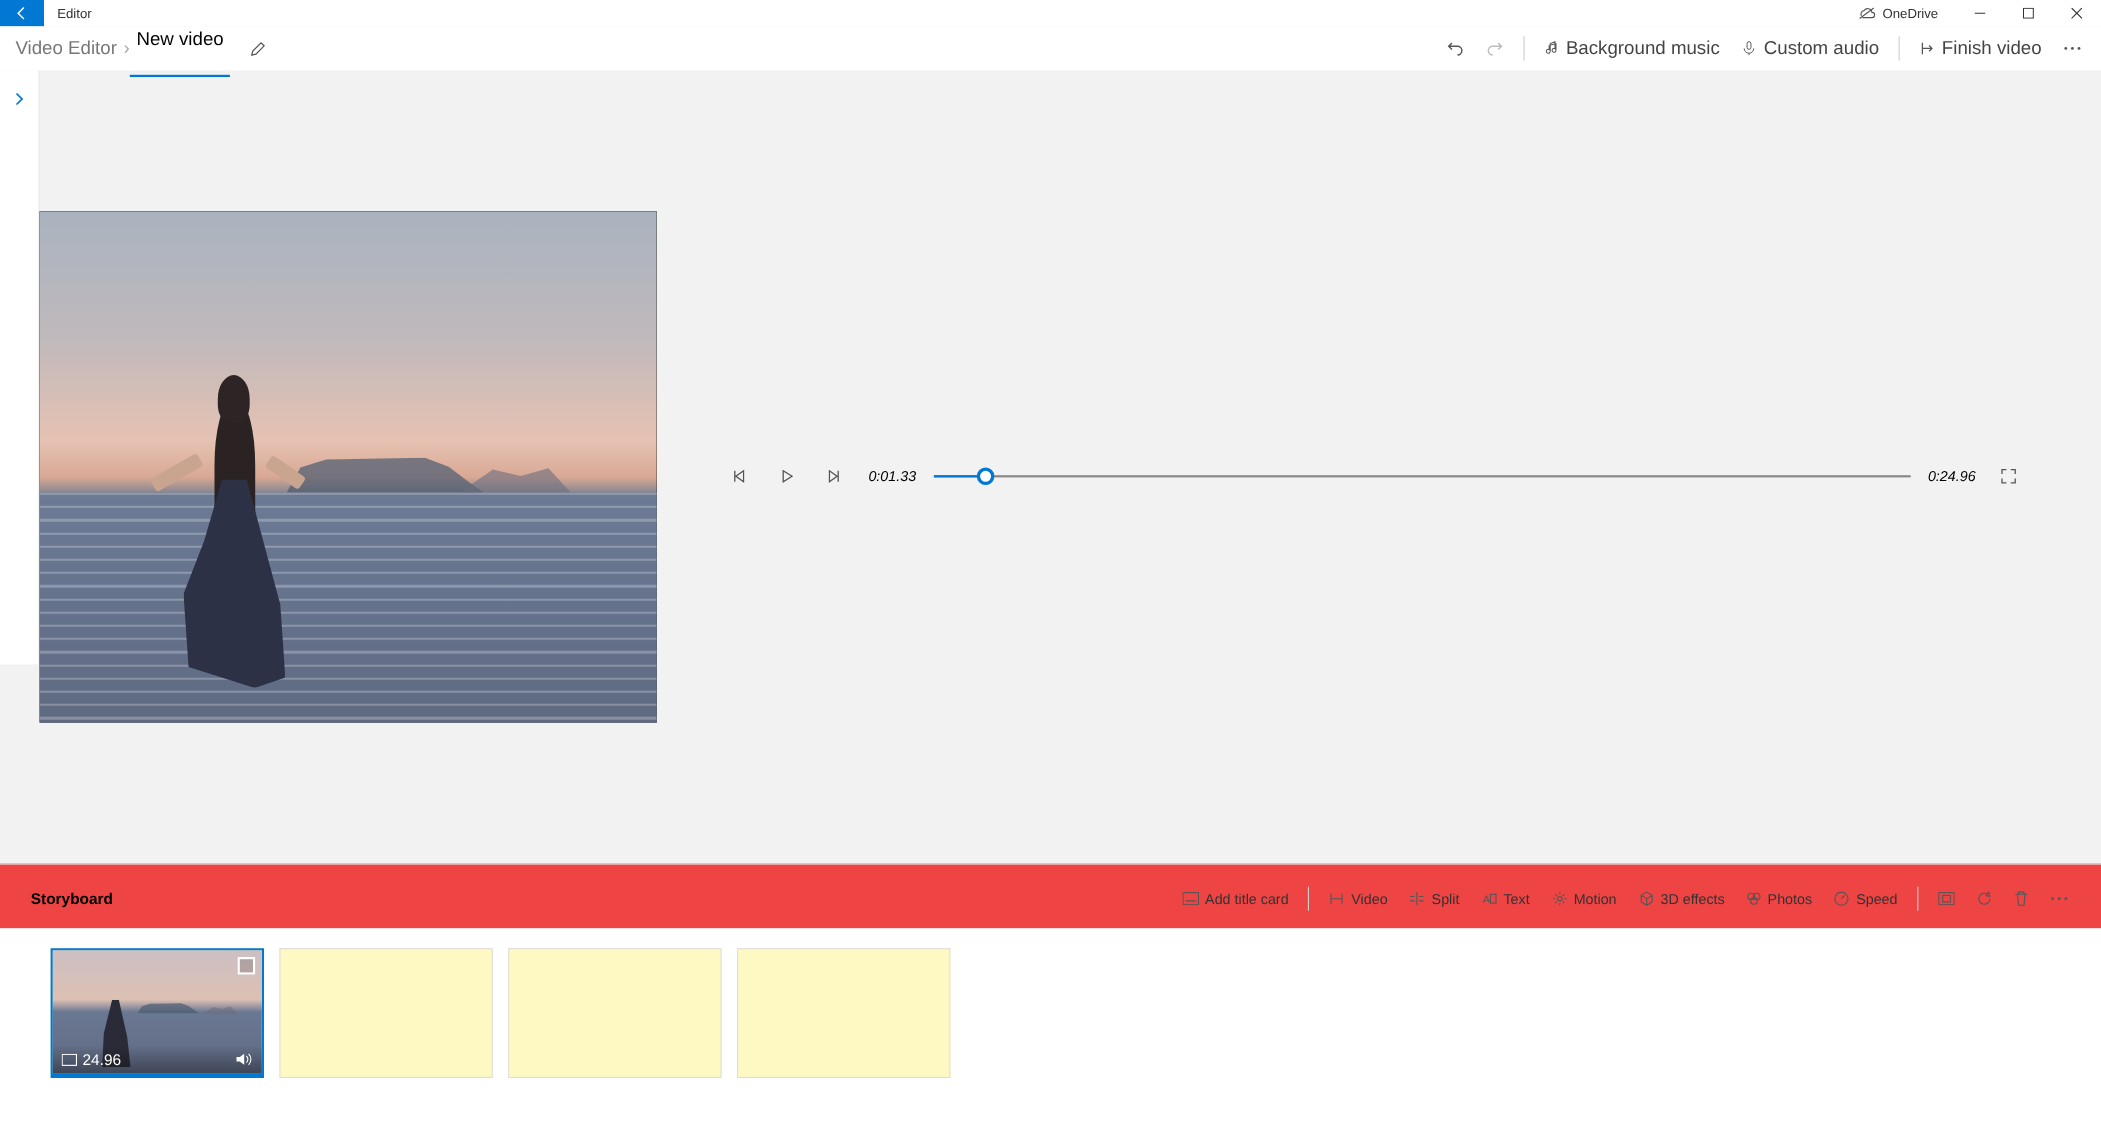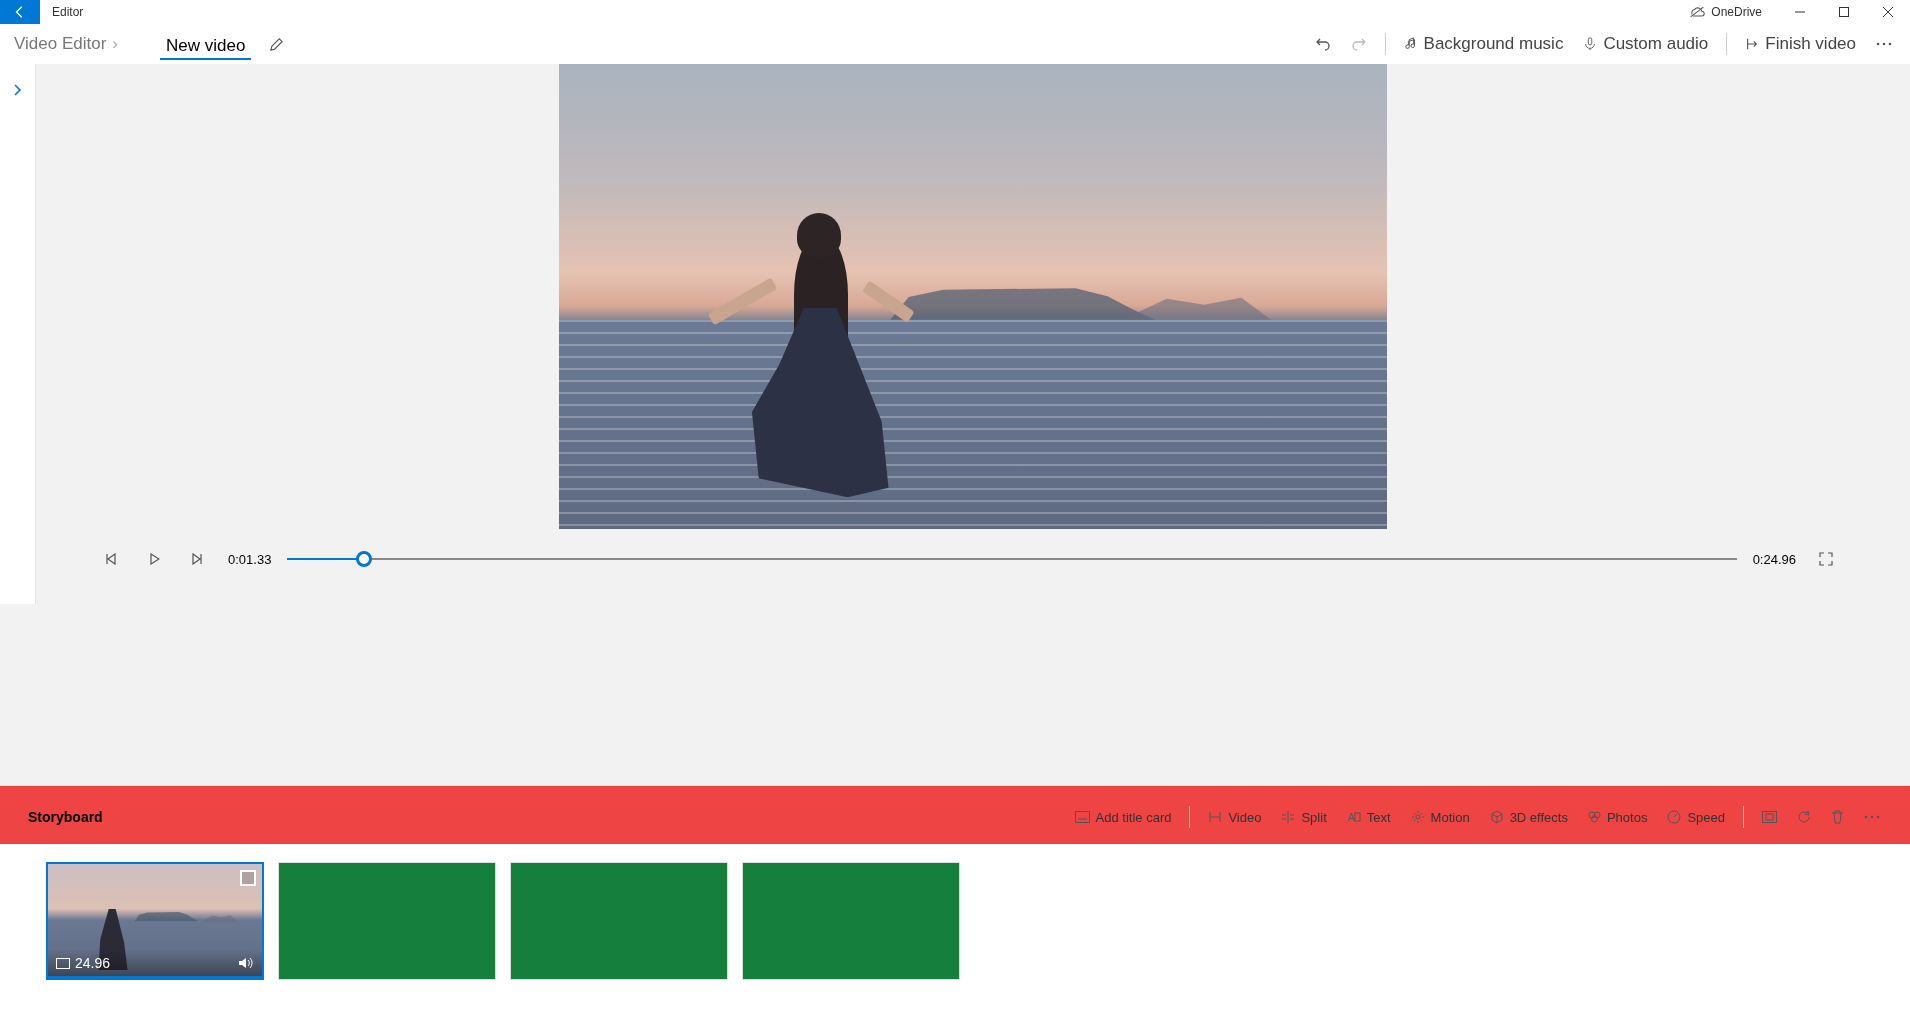--- a/index.html
+++ b/index.html
@@ -5,30 +5,30 @@
 * { margin: 0; padding: 0; box-sizing: border-box; font-family: "Segoe UI", sans-serif; }
 body { background: #f2f2f2; height: 1020px; width: 1910px; overflow: hidden; display: flex; flex-direction: column; }
 .titlebar { height: 24px; background: #fff; display: flex; align-items: center; font-size: 12px; }
 .back-btn { width: 40px; height: 24px; background: #0078d4; display: flex; align-items: center; justify-content: center; }
 .tb-title { margin-left: 12px; color: #333; }
 .tb-spacer { flex: 1; }
 .tb-cloud { display: flex; align-items: center; gap: 6px; margin-right: 16px; color: #333; }
 .wbtn { width: 44px; height: 24px; display: flex; align-items: center; justify-content: center; }
 .toolbar { height: 40px; background: #fff; display: flex; align-items: center; padding: 0 8px; font-size: 17px; color: #444; }
 .crumb { color: #777; padding: 0 6px; }
-.crumb.active { color: #000; border-bottom: 2px solid #0078d4; padding-bottom: 2px; margin-top: 8px; margin-left: 42px; }
+.crumb.active { color: #000; border-bottom: 2px solid #0078d4; padding-bottom: 22px; margin-top: 8px; }
 .chev { color: #aaa; }
 .edit-ic { margin-left: 18px; }
 .tool-spacer { flex: 1; }
 .tbtn { display: flex; align-items: center; gap: 6px; padding: 0 10px; height: 36px; cursor: pointer; }
 .tbtn.disabled { color: #bbb; }
 .sep { width: 1px; height: 22px; background: #ccc; margin: 0 8px; }
 .workspace { flex: 1; display: flex; position: relative; }
 .side-collapsed { width: 36px; background: #fff; border-right: 1px solid #e5e5e5; padding-top: 20px; display: flex; justify-content: center; height: 540px; }
-.preview-wrap { flex: 1; display: flex; flex-direction: column; align-items: center; }
+.preview-wrap { flex: 1; display: flex; flex-direction: row; align-items: center; font-style: italic; }
 .preview { margin-top: 0; width: 828px; height: 465px; background: #000; position: relative; overflow: hidden; }
 .sky { position: absolute; inset: 0; background: linear-gradient(to bottom, #a9b3bf 0%, #c0b9bc 25%, #e6c2b2 45%, #d9a895 52%, #6d7b90 56%, #7885a0 60%, #6b7893 75%, #6a7389 100%); }
 .mountain { position: absolute; top: 48%; left: 40%; width: 32%; height: 7%; background: #4a5b70; clip-path: polygon(0 100%, 7% 30%, 20% 8%, 70% 3%, 82% 28%, 92% 70%, 100% 100%); opacity: 0.7; }
 .mountain2 { position: absolute; top: 50%; left: 68%; width: 18%; height: 5%; background: #6b6e7e; clip-path: polygon(0 100%, 30% 10%, 55% 35%, 80% 5%, 100% 100%); opacity: 0.6; }
 .person { position: absolute; top: 32%; left: 20%; width: 22%; height: 68%; }
 .head { position: absolute; top: 0; left: 40%; width: 24%; height: 14%; background: #2d2425; border-radius: 50% 50% 40% 40%; }
 .hair { position: absolute; top: 8%; left: 38%; width: 30%; height: 45%; background: #2b2223; border-radius: 40% 40% 20% 30%; }
 .dress { position: absolute; top: 30%; left: 15%; width: 75%; height: 60%; background: #2d3145; clip-path: polygon(38% 0, 62% 0, 95% 60%, 100% 95%, 70% 100%, 5% 90%, 0 55%, 20% 30%); }
 .arm-l { position: absolute; top: 26%; left: -10%; width: 40%; height: 4%; background: #c9a590; transform: rotate(-30deg); border-radius: 3px; }
 .arm-r { position: absolute; top: 26%; right: -5%; width: 30%; height: 4%; background: #c9a590; transform: rotate(35deg); border-radius: 3px; }
@@ -37,21 +37,21 @@
 .pbtn { width: 28px; height: 28px; display: flex; align-items: center; justify-content: center; color: #555; }
 .time { font-size: 13px; color: #000; }
 .track { flex: 1; height: 2px; background: #888; position: relative; }
 .track-fill { position: absolute; left: 0; top: 0; height: 2px; background: #0078d4; width: 5.3%; }
 .thumb { position: absolute; top: -7px; left: 5.3%; width: 16px; height: 16px; border-radius: 50%; background: #fff; border: 3px solid #0078d4; margin-left: -8px; }
 .storyboard-bar { background: #ef4444; border-top: 1px solid #e5e5e5; padding: 14px 20px 10px 28px; display: flex; align-items: center; font-size: 13px; }
 .sb-title { font-weight: 600; font-size: 14px; }
 .sb-spacer { flex: 1; }
 .sb-btn { display: flex; align-items: center; gap: 6px; padding: 0 10px; height: 34px; color: #333; }
 .storyboard-area { background: #fff; padding: 18px 0 40px 46px; display: flex; gap: 14px; }
-.clip { width: 218px; height: 118px; background: #15803d; border: 1px solid #ddd; position: relative; }
+.clip { width: 194px; height: 118px; background: #fef9c3; border: 1px solid #ddd; position: relative; }
 .clip.selected { border: 2px solid #0078d4; border-bottom: 4px solid #0078d4; }
 .clip-thumb { position: absolute; inset: 0; background: linear-gradient(to bottom, #cdbfc3 0%, #dcc0b3 40%, #6b7893 50%, #5f6a82 100%); }
 .clip .mountain, .clip .mountain2 { transform: scale(0.85); }
 .clip .tiny-person { position: absolute; top: 40%; left: 22%; width: 16%; height: 55%; background: #2b2b38; clip-path: polygon(40% 0, 60% 0, 85% 55%, 95% 100%, 10% 100%, 15% 50%); }
 .clip-check { position: absolute; top: 6px; right: 6px; width: 16px; height: 16px; border: 2px solid #fff; background: rgba(0,0,0,0.15); }
 .clip-footer { position: absolute; bottom: 0; left: 0; right: 0; height: 26px; background: linear-gradient(transparent, rgba(0,0,0,0.35)); display: flex; align-items: center; justify-content: space-between; padding: 0 8px; color: #fff; font-size: 14px; }
 .clip-dur { display: flex; align-items: center; gap: 5px; }
 svg { display: block; }
 </style>
 </head>

